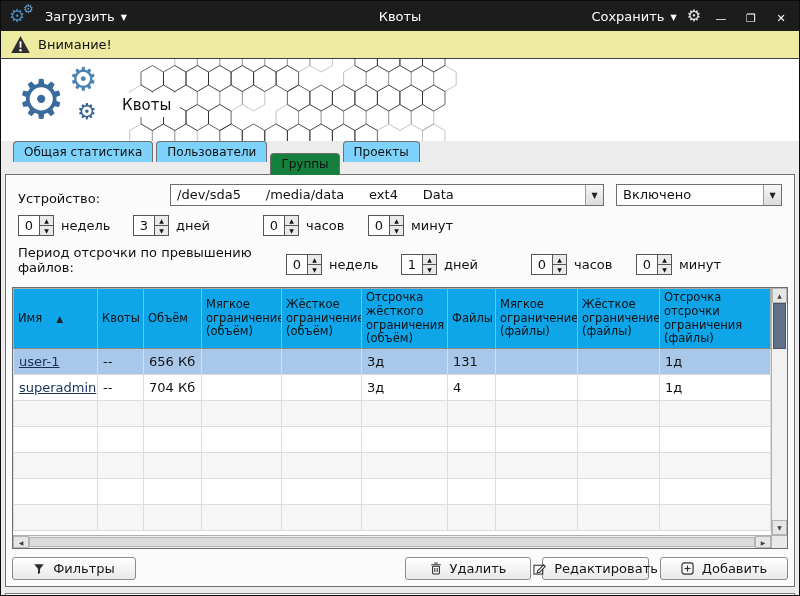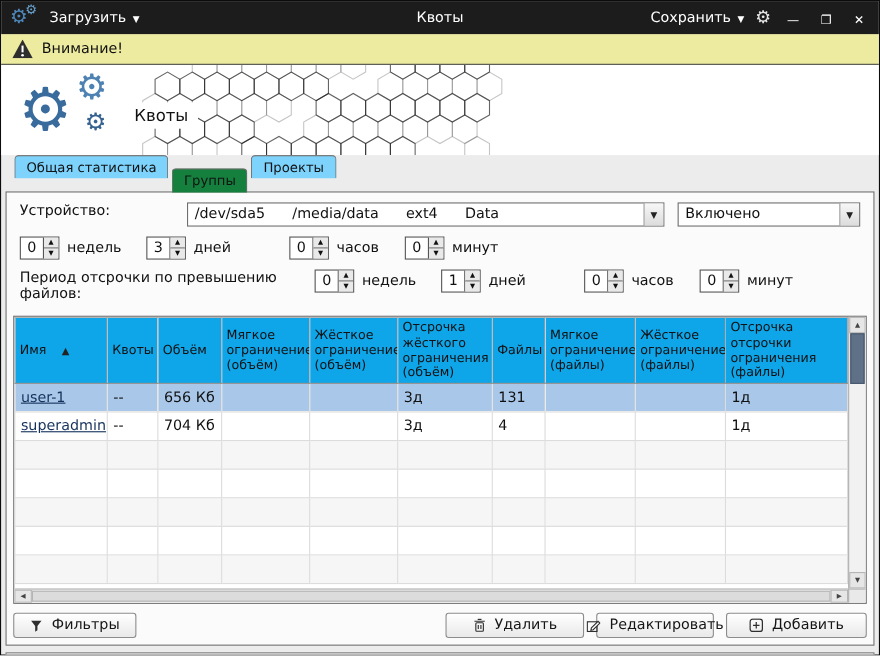--- a/index.html
+++ b/index.html
@@ -34,21 +34,21 @@
   .g-small{left:60px;top:38px;font-size:22px;color:#35628f}
   .header-title{position:absolute;left:112px;top:34px;font-size:15px;color:#111;background:#fff;padding:3px 9px;z-index:2}
 
   
   .tabbar{flex:0 0 25px;display:flex;align-items:flex-end;padding-left:12px;position:relative;z-index:3;margin-bottom:-1px}
   .tab{border:1px solid #6f6f6f;border-bottom:none;border-radius:4px 4px 0 0;background:#7dd3fc;padding:3px 10px 3px;font-size:12px;margin-right:3px;margin-bottom:13px;color:#111}
   .tab.active{background:#15803d;margin-bottom:0;padding-bottom:4px}
 
   
   .panel{flex:1 1 auto;margin:0 4px;border:1px solid #6f6f6f;background:#fbfbfb;display:flex;flex-direction:column;padding:4px 4px 6px;position:relative;z-index:1}
-  .row{display:flex;align-items:flex-start;margin:5px 8px 4px}
+  .row{display:flex;align-items:flex-end;margin:5px 8px 4px}
   .lbl{font-size:13px;color:#111}
   .device-label{flex:0 0 152px}
   .combo{height:22px;border:1px solid #6e6e6e;background:#fff;display:flex;align-items:stretch}
   .device-combo{flex:1 1 auto;min-width:0}
   .state-combo{flex:0 0 166px;margin-left:12px}
   .combo-text{flex:1;font-size:13px;padding:2px 6px;white-space:pre;overflow:hidden;color:#111}
   .combo-arrow{width:18px;border-left:1px solid #9a9a9a;background:linear-gradient(#f7f7f7,#dcdcdc);display:flex;align-items:center;justify-content:center;font-size:8px;color:#222}
   .grace-label{flex:0 0 268px}
   .sp-group{display:flex;align-items:center}
   .w1{width:115px}.w2{width:130px}.w3{width:105px}
@@ -74,21 +74,21 @@
   .vs-track{flex:1}
   .hscroll{position:absolute;left:0;right:16px;bottom:0;height:13px;background:#f1f1f1;border-top:1px solid #b0b0b0;display:flex;align-items:stretch}
   .hs-btn{flex:0 0 16px;background:#e6e6e6;border:1px solid #b5b5b5;font-size:6px;display:flex;align-items:center;justify-content:center;color:#444}
   .hs-thumb{flex:1;background:#dcdcdc;border:1px solid #b5b5b5;margin:1px 0}
   .scroll-corner{position:absolute;right:0;bottom:0;width:16px;height:13px;background:#e9e9e9;border-left:1px solid #b0b0b0;border-top:1px solid #b0b0b0}
 
   
   .btnrow{display:flex;align-items:center;margin:8px 2px 0;margin-top:auto;padding-top:8px}
   .btn{display:flex;align-items:center;justify-content:center;gap:8px;height:23px;border:1px solid #8c8c8c;border-radius:3px;background:linear-gradient(#ffffff,#e9e9e9);font-size:13px;color:#151515;font-family:inherit}
   .btn svg{flex:0 0 auto}
-  .btn-filters{width:112px}
+  .btn-filters{width:124px}
   .btn-group-right{margin-left:auto;display:flex;gap:11px}
   .btn-delete{width:126px}
   .btn-edit{width:107px}
   .btn-add{width:128px}
 
   
   .statusbar{flex:0 0 24px;margin:6px 4px 5px;border:1px solid #7a7a7a;background:#f7f7f7}
 </style>
 </head>
 <body>
@@ -194,20 +194,21 @@
     <div class="logo">
       <span class="g g-big">⚙</span>
       <span class="g g-med">⚙</span>
       <span class="g g-small">⚙</span>
     </div>
     <span class="header-title">Квоты</span>
   </div>
 
   <div class="tabbar">
       <div class="tab">Общая статистика</div>
+      <div class="tab">Пользователи</div>
       <div class="tab active">Группы</div>
       <div class="tab">Проекты</div>
     </div>
 
   <div class="panel">
 
     <div class="row">
       <span class="lbl device-label">Устройство:</span>
       <div class="combo device-combo">
         <span class="combo-text">/dev/sda5      /media/data      ext4      Data</span>

